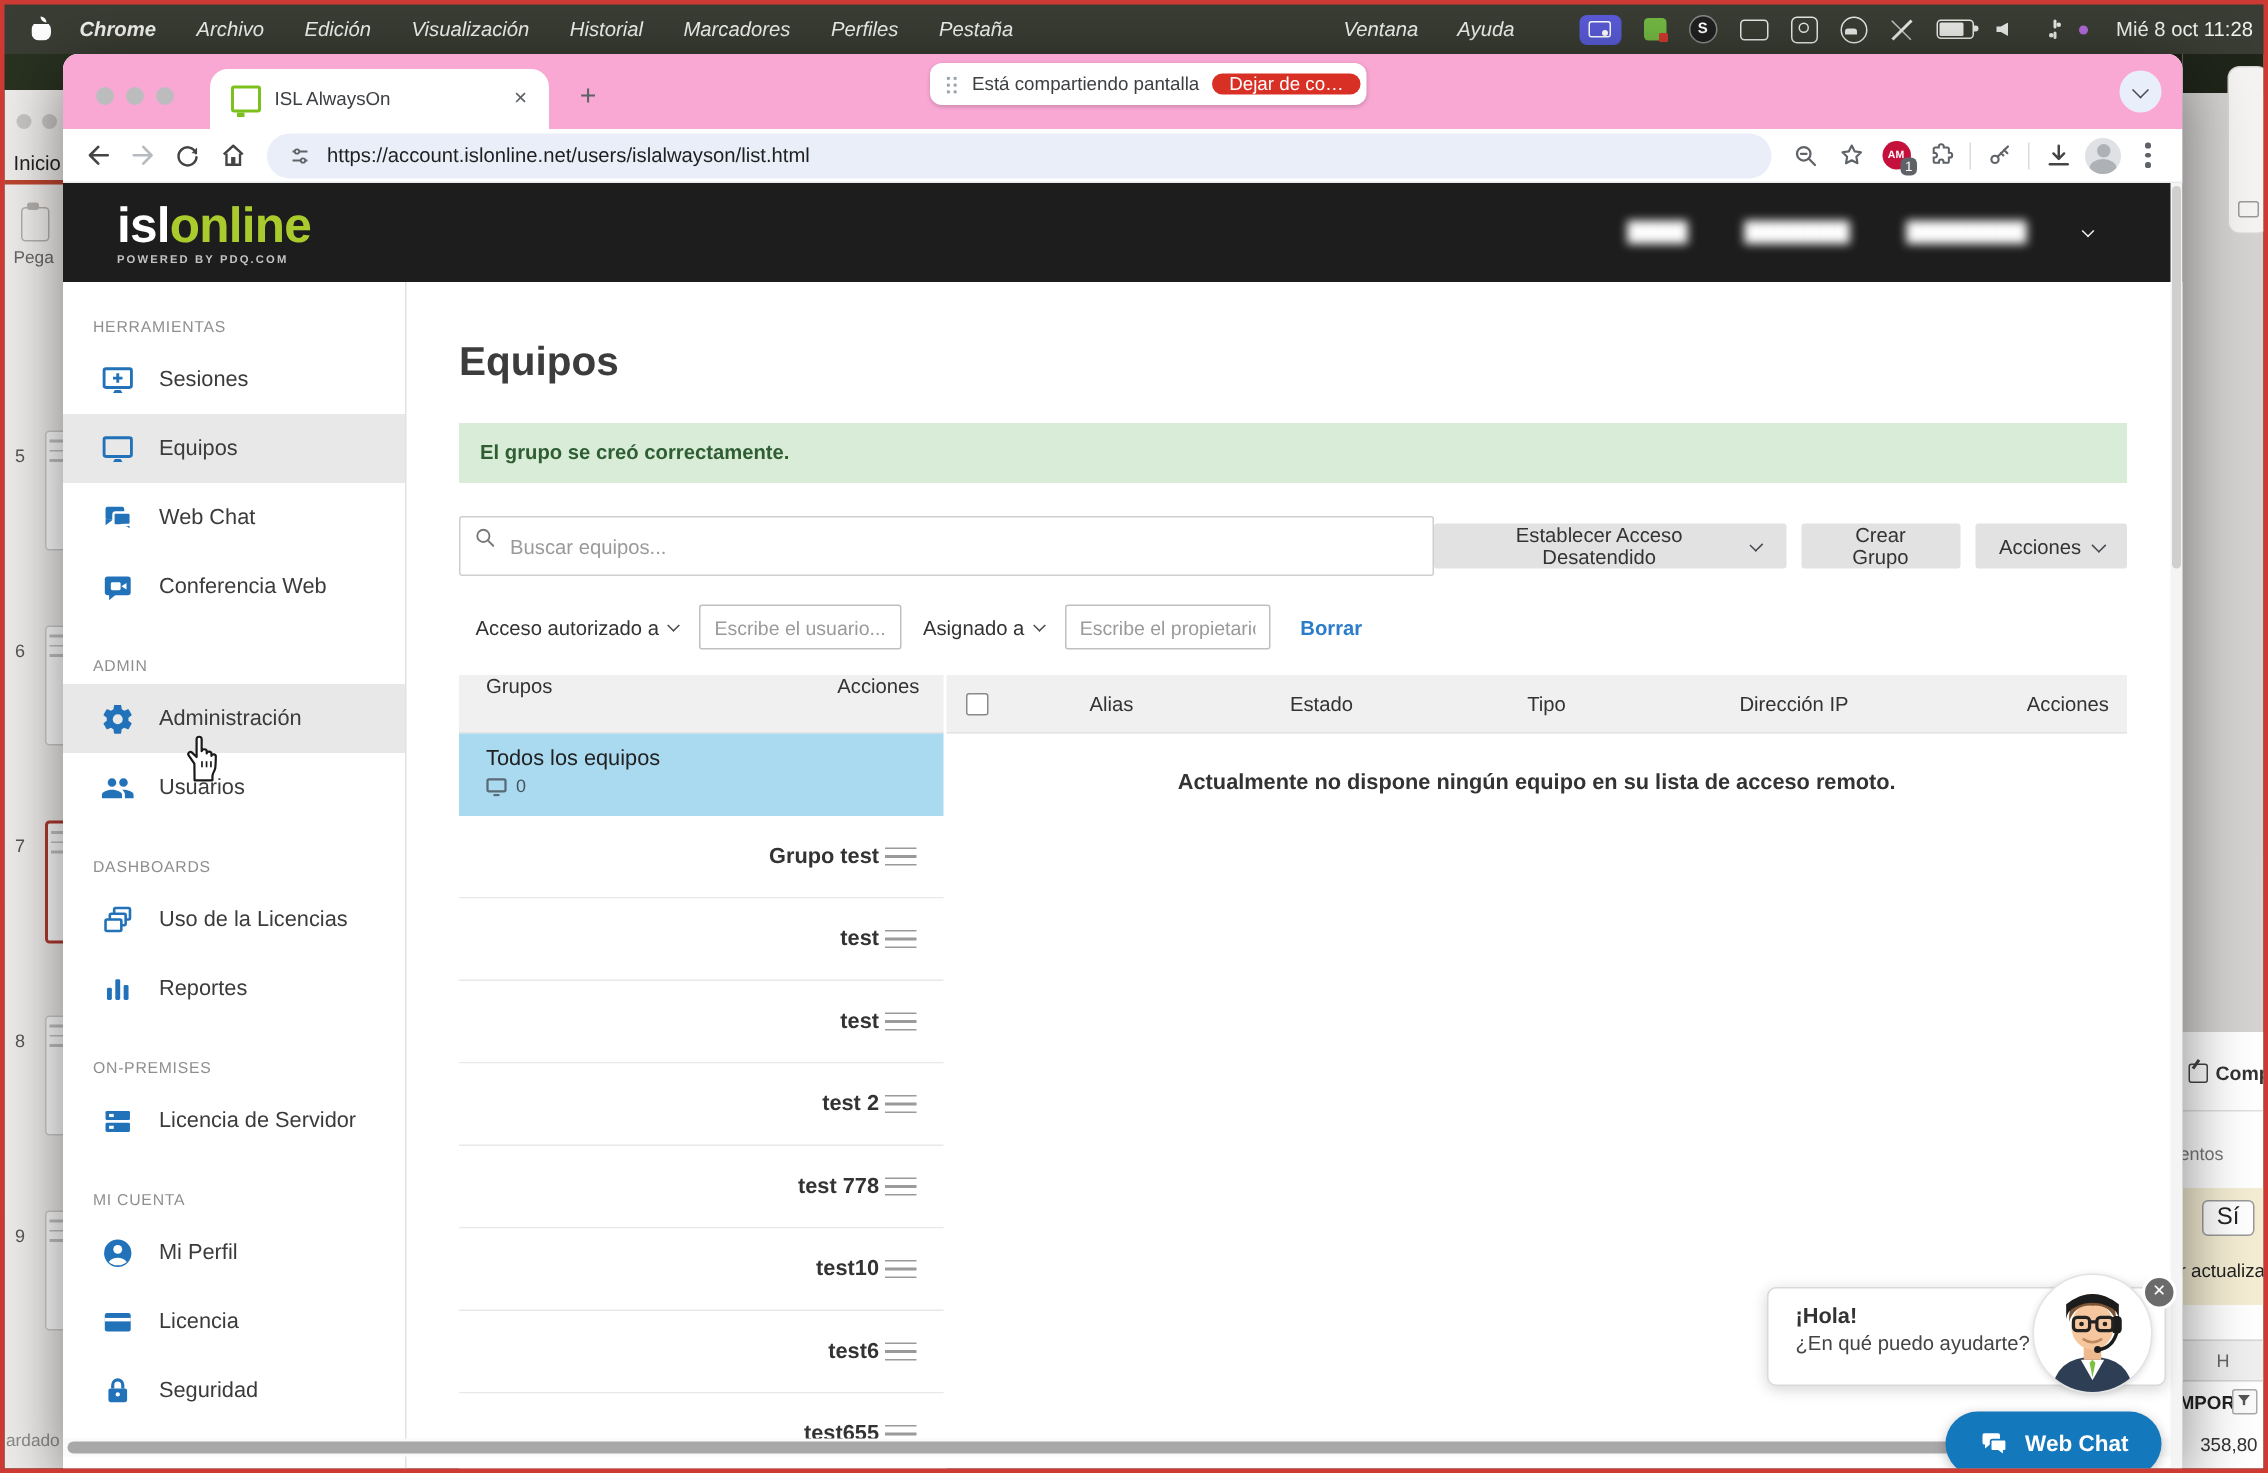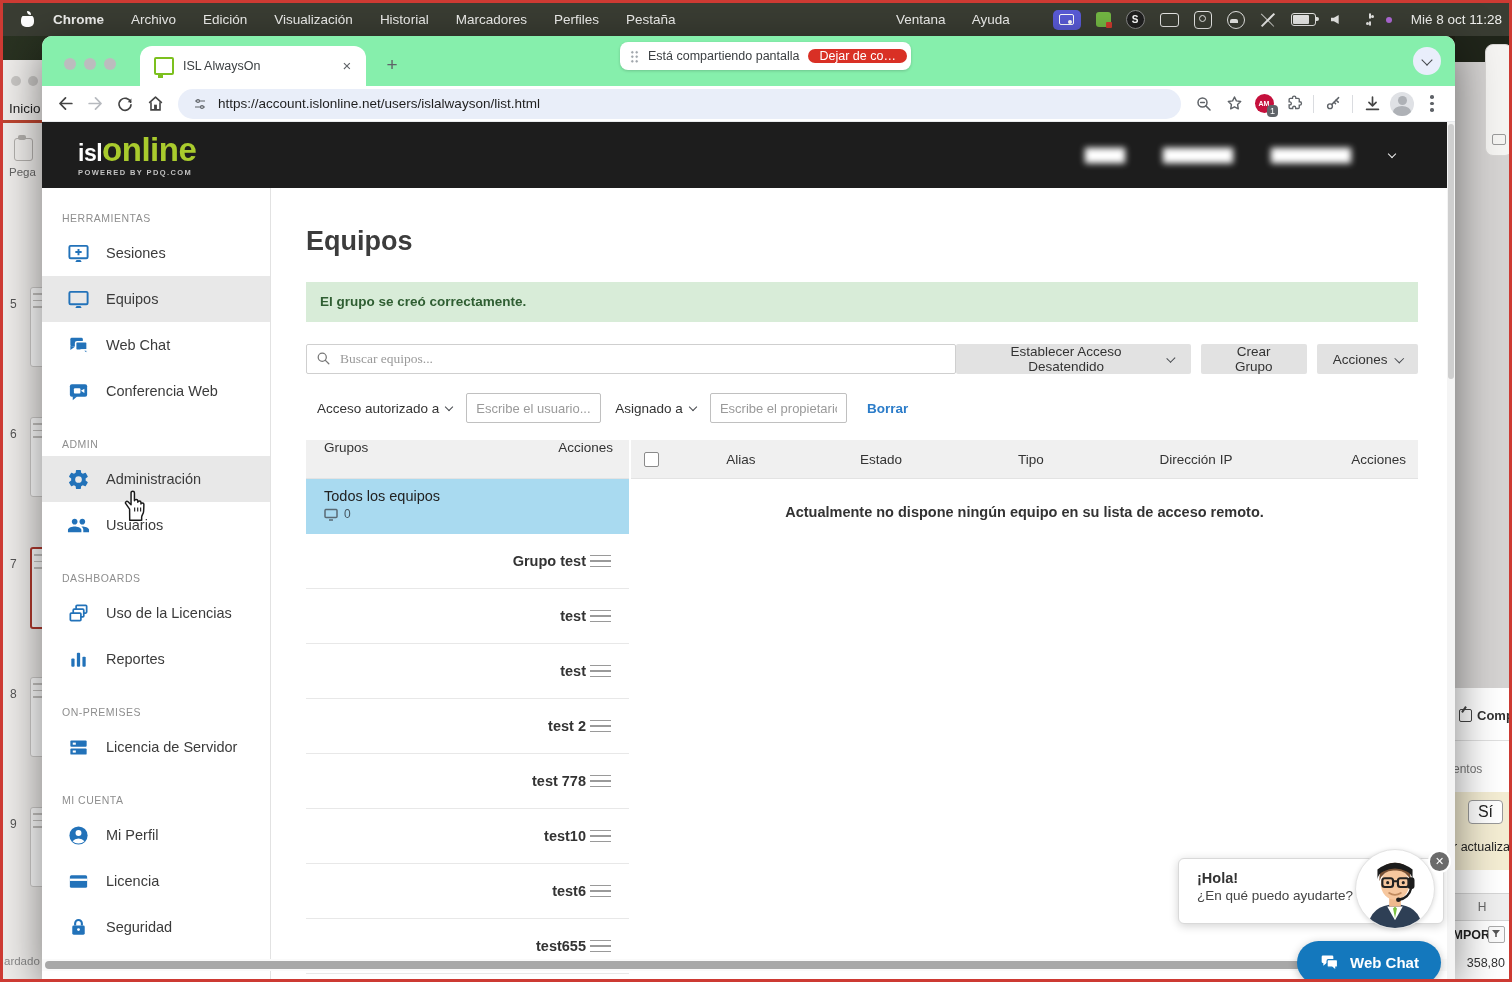--- a/index.html
+++ b/index.html
@@ -9,21 +9,21 @@
   .frame{position:absolute;inset:0;border:3px solid #cd3a33;pointer-events:none;z-index:99;}
 
   
   .menubar{position:absolute;left:0;top:0;right:0;height:36px;background:#3a3d33;display:flex;
            align-items:center;color:#f1f1ef;font-size:13.5px;padding:3px 10px 0 14px;box-sizing:border-box;z-index:2;}
   .apple{width:15px;height:17px;margin:0 18px 0 6px;position:relative;}
   .apple:before{content:"";position:absolute;left:1px;top:3px;width:13px;height:13px;background:#fff;
                 border-radius:6px 6px 5px 5px;clip-path:polygon(0 15%,100% 15%,100% 100%,0 100%);}
   .apple:after{content:"";position:absolute;left:7px;top:0;width:4px;height:4px;background:#fff;border-radius:0 4px 0 4px;}
   .mb-left{display:flex;gap:27px;align-items:center;}
-  .mb-item{white-space:nowrap;cursor:default;}
+  .mb-item{white-space:nowrap;cursor:default;font-style:italic;}
   .mb-item.bold{font-weight:700;}
   .mb-right{margin-left:auto;display:flex;align-items:center;gap:15px;}
   .mb-menus{display:flex;gap:26px;margin-right:28px;}
   .mb-ic{display:inline-flex;align-items:center;justify-content:center;}
   .ic-share{width:28px;height:20px;background:#5a5bd8;border-radius:5px;}
   .ic-share i{width:13px;height:9px;border:1.5px solid #fff;border-radius:2px;display:block;position:relative;}
   .ic-share i:after{content:"";position:absolute;right:1px;bottom:0;width:4px;height:4px;background:#fff;border-radius:50%;}
   .ic-green{width:15px;height:15px;background:#74b944;border-radius:3px;position:relative;}
   .ic-green:after{content:"";position:absolute;right:-1px;bottom:-1px;width:6px;height:6px;background:#d03b2f;border-radius:1px;}
   .ic-scircle{width:17px;height:17px;background:#202020;border:1px solid #8a8a8a;border-radius:50%;
@@ -82,21 +82,21 @@
            border-bottom:1px solid #d5d5d5;color:#666;font-size:12px;display:flex;align-items:center;justify-content:center;}
   .rs-imp{position:absolute;left:-6px;top:240px;font-weight:700;font-size:12.5px;color:#222;}
   .rs-funnel{position:absolute;right:4px;top:238px;width:15px;height:15px;border:1px solid #aaa;border-radius:2px;background:#fafafa;}
   .rs-funnel:after{content:"";position:absolute;left:3px;top:3px;width:8px;height:7px;background:#555;
                    clip-path:polygon(0 0,100% 0,60% 55%,60% 100%,40% 100%,40% 55%);}
   .rs-amt{position:absolute;right:4px;top:268px;font-size:12.5px;color:#333;}
 
   
   .window{position:absolute;left:42px;top:36px;width:1413px;bottom:3px;background:#fff;border-radius:10px 10px 0 0;
           box-shadow:0 10px 45px rgba(0,0,0,.5);z-index:5;overflow:hidden;}
-  .tabstrip{position:absolute;left:0;top:0;right:0;height:50px;background:#86efac;}
+  .tabstrip{position:absolute;left:0;top:0;right:0;height:50px;background:#f9a8d4;}
   .lights{position:absolute;left:22px;top:22px;display:flex;gap:8px;}
   .lights i{width:12px;height:12px;border-radius:50%;background:#bcbcbe;display:block;}
   .tab{position:absolute;left:98px;top:10px;width:226px;height:40px;background:#fff;border-radius:12px 12px 0 0;
        display:flex;align-items:center;padding:0 10px 0 14px;box-sizing:border-box;}
   .favicon{width:16px;height:14px;border:2.5px solid #7cc01e;border-radius:2px;position:relative;margin-right:9px;flex:none;}
   .favicon:after{content:"";position:absolute;left:2px;bottom:-5px;width:5px;height:3px;background:#7cc01e;}
   .tab-title{font-size:12.5px;color:#3c4043;flex:1;white-space:nowrap;overflow:hidden;}
   .tab-close{font-size:15px;color:#5f6368;width:18px;height:18px;line-height:17px;text-align:center;border-radius:50%;}
   .newtab{position:absolute;left:338px;top:18px;font-size:19px;color:#5f6368;width:24px;text-align:center;}
   .share-pill{position:absolute;left:578px;top:6px;height:28px;background:#fff;border-radius:8px;display:flex;
@@ -127,42 +127,42 @@
   .avatar-circ{width:24px;height:24px;border-radius:50%;background:#dfe1e5;position:relative;overflow:hidden;}
   .avatar-circ:before{content:"";position:absolute;left:7.5px;top:4px;width:9px;height:9px;border-radius:50%;background:#aeb1b6;}
   .avatar-circ:after{content:"";position:absolute;left:3px;top:14px;width:18px;height:12px;border-radius:50%;background:#aeb1b6;}
   .dots3{display:flex;flex-direction:column;gap:3px;}
   .dots3 i{width:3.5px;height:3.5px;border-radius:50%;background:#5f6368;display:block;}
 
   
   .page{position:absolute;left:0;top:86px;right:0;bottom:0;background:#fff;}
   .site-header{position:absolute;left:0;top:0;right:0;height:66px;background:#1d1d1d;display:flex;align-items:center;}
   .logo{margin-left:36px;line-height:1;}
-  .logo .l1{font-size:23px;font-weight:700;color:#fff;letter-spacing:-.5px;}
+  .logo .l1{font-size:33px;font-weight:700;color:#fff;letter-spacing:-.5px;}
   .logo .l2{font-size:33px;font-weight:700;color:#a9cb2d;letter-spacing:-.5px;}
   .logo .tag{font-size:7.5px;letter-spacing:1.4px;color:#c2c2c2;font-weight:700;margin-top:3px;}
   .site-nav{margin-left:auto;margin-right:60px;display:flex;align-items:center;gap:38px;}
   .blurnav{color:#fff;font-size:13px;filter:blur(3.2px);font-family:"DejaVu Sans",sans-serif;}
 
   .site-body{position:absolute;left:0;top:66px;right:0;bottom:0;display:flex;}
   .sidebar{width:228px;flex:none;background:#fff;border-right:1px solid #e2e2e2;overflow:hidden;}
   .sb-label{margin:24px 0 6px 20px;font-size:10.5px;letter-spacing:.5px;color:#8e8e8e;}
   .sb-item{height:46px;display:flex;align-items:center;gap:16px;padding-left:24px;cursor:pointer;}
   .sb-item.selected,.sb-item.hover{background:#e8e8e8;}
   .sb-ic{width:24px;height:24px;flex:none;display:flex;align-items:center;justify-content:center;}
   .sb-txt{font-size:14.5px;color:#3b3b3b;}
 
   .content{flex:1;position:relative;padding:0 37px 0 35px;box-sizing:border-box;min-width:0;}
   .page-title{margin-top:38px;font-size:27px;font-weight:600;color:#3c3c3c;}
   .alert{margin-top:25px;height:40px;line-height:40px;background:#d8ecd8;color:#2f5e32;
          font-size:13.5px;font-weight:600;padding-left:14px;}
   .search-row{margin-top:22px;display:flex;align-items:center;}
   .search-wrap{position:relative;width:650px;flex:none;}
-  .search-wrap input{width:100%;height:30px;border:1px solid #cfcfcf;border-radius:2px;box-sizing:border-box;
-                     padding:0 10px 0 33px;font-size:13.5px;color:#333;font-family:Liberation Serif, serif;outline:none;}
+  .search-wrap input{width:100%;height:40px;border:1px solid #cfcfcf;border-radius:2px;box-sizing:border-box;
+                     padding:0 10px 0 33px;font-size:13.5px;color:#333;font-family:Liberation Sans, sans-serif;outline:none;}
   .search-wrap input::placeholder,.flt-input::placeholder{color:#9a9a9a;}
   .mag{position:absolute;left:10px;top:7px;}
   .btn{background:#e2e2e2;border:none;height:30px;border-radius:2px;font-size:13.5px;color:#333;
        padding:0 16px;font-family:inherit;display:inline-flex;align-items:center;gap:8px;cursor:pointer;}
   .btn .chev{width:5.5px;height:5.5px;border-width:1.6px;margin-top:-2px;}
   .btn-gap{margin-left:10px;}
   .push{margin-left:auto;}
   .filter-row{margin-top:19px;display:flex;align-items:center;padding-left:11px;gap:14px;font-size:13.5px;color:#333;}
   .flt-dd{display:flex;align-items:center;gap:7px;cursor:pointer;}
   .flt-input{width:135px;height:30px;border:1px solid #c0c0c0;border-radius:2px;padding:0 9px;font-size:13px;

